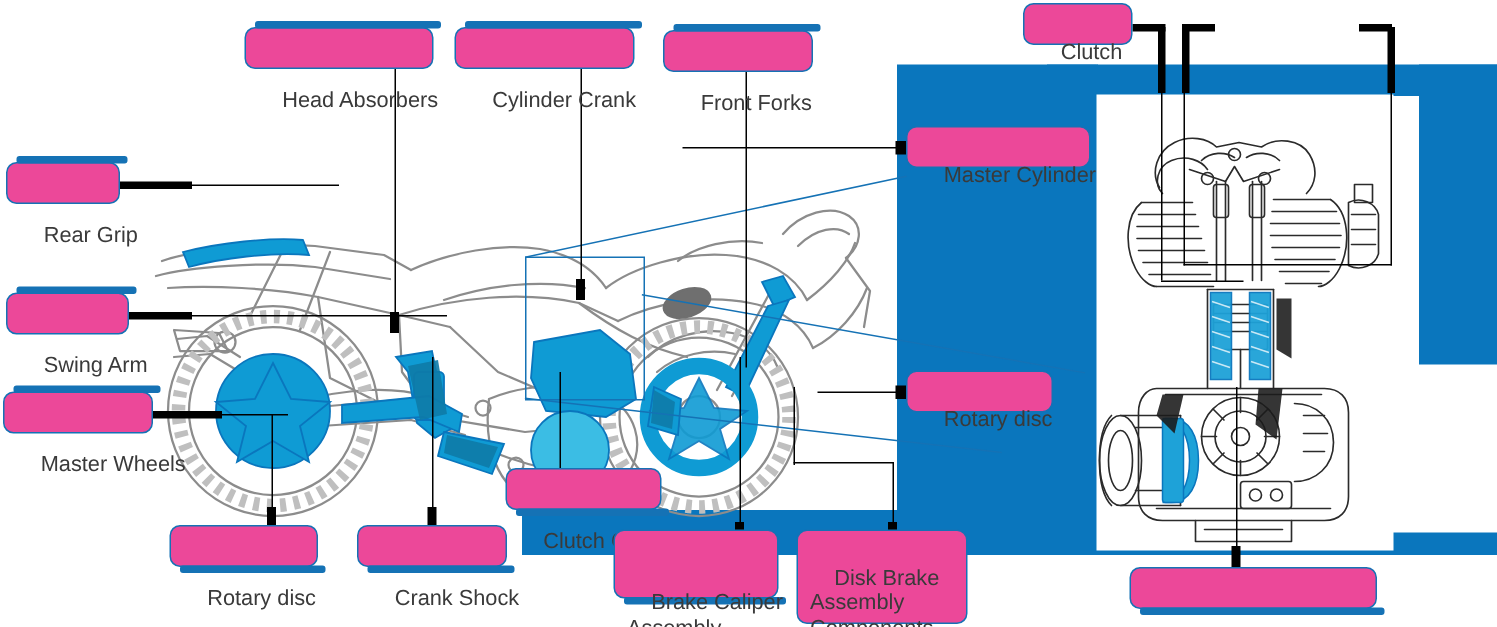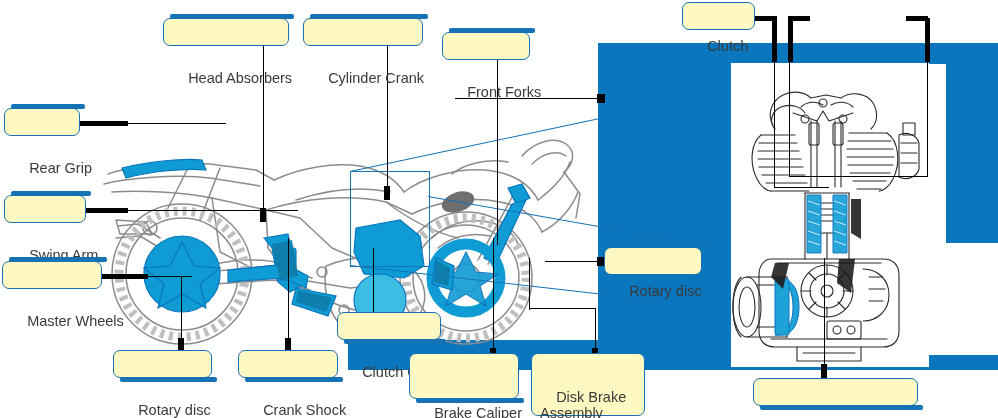--- a/index.html
+++ b/index.html
@@ -14,27 +14,27 @@
 
   
   .bluepanel{position:absolute;background:#0a76bd;}
 
   
   .engine-frame{position:absolute;background:#ffffff;overflow:hidden;}
 
   
   .callout{
     position:absolute;
-    background:#fef9c3;
+    background:#ec4899;
     border:1.6px solid #1572b5;
     border-radius:7px;
     color:#3a3a3a;
     font-size:14.5px;
     line-height:16.5px;
-    padding:18px 8px 4px 8px;
+    padding:7px 8px 4px 8px;
     white-space:pre;
     box-sizing:border-box;
     z-index:40;
     text-align:left;
   }
   .callout .shadow{
     position:absolute;
     background:#1572b5;
     z-index:-1;
   }
@@ -362,21 +362,21 @@
   <div class="callout" style="left:163px;top:18px;width:126px;height:28px;">
     <span class="shadow sh-top"></span>
     <span>Head Absorbers</span>
   </div>
 
   <div class="callout" style="left:303px;top:18px;width:120px;height:28px;">
     <span class="shadow sh-top"></span>
     <span>Cylinder Crank</span>
   </div>
 
-  <div class="callout" style="left:442px;top:32px;width:88px;height:28px;">
+  <div class="callout" style="left:442px;top:20px;width:100px;height:28px;">
     <span class="shadow sh-top"></span>
     <span>Front Forks</span>
   </div>
 
   <div class="callout" style="left:682px;top:2px;width:73px;height:28px;">
     <span>Clutch</span>
   </div>
 
 
   <div class="callout" style="left:4px;top:108px;width:76px;height:28px;text-align:center;">
@@ -387,20 +387,23 @@
   <div class="callout" style="left:4px;top:195px;width:82px;height:28px;">
     <span class="shadow sh-top"></span>
     <span>Swing Arm</span>
   </div>
 
   <div class="callout" style="left:2px;top:261px;width:100px;height:28px;">
     <span class="shadow sh-top"></span>
     <span>Master Wheels</span>
   </div>
 
+  <div class="callout" style="left:604px;top:84px;width:123px;height:28px;">
+    <span>Master Cylinder</span>
+  </div>
 
   <div class="callout" style="left:604px;top:247px;width:98px;height:28px;">
     <span>Rotary disc</span>
   </div>
 
   <div class="callout" style="left:113px;top:350px;width:99px;height:28px;">
     <span class="shadow sh-bot"></span>
     <span>Rotary disc</span>
   </div>
 

